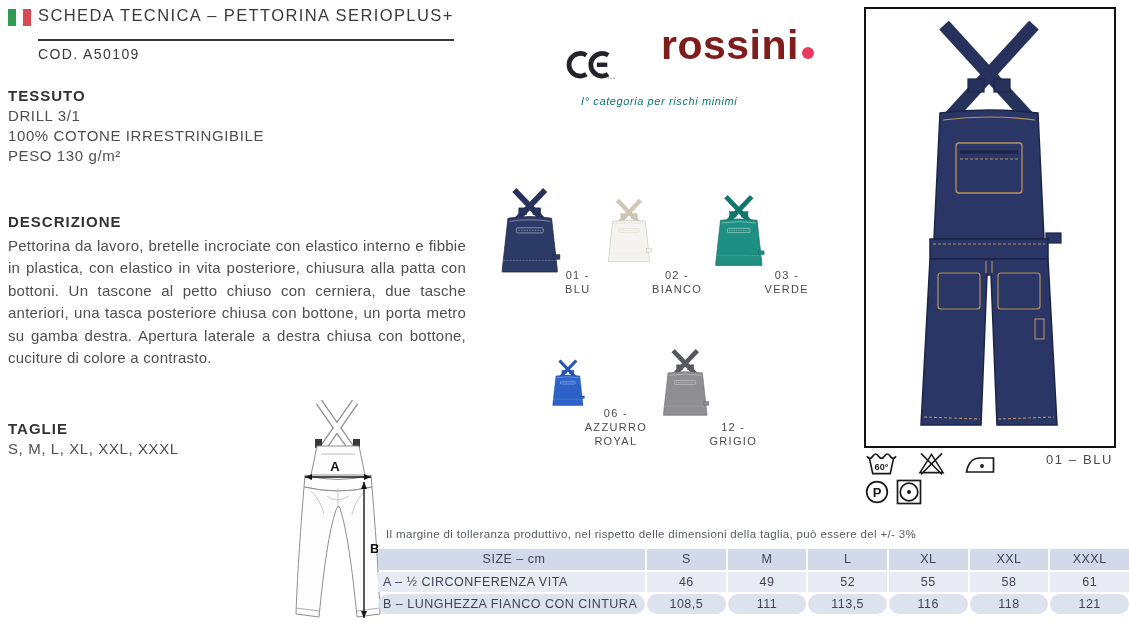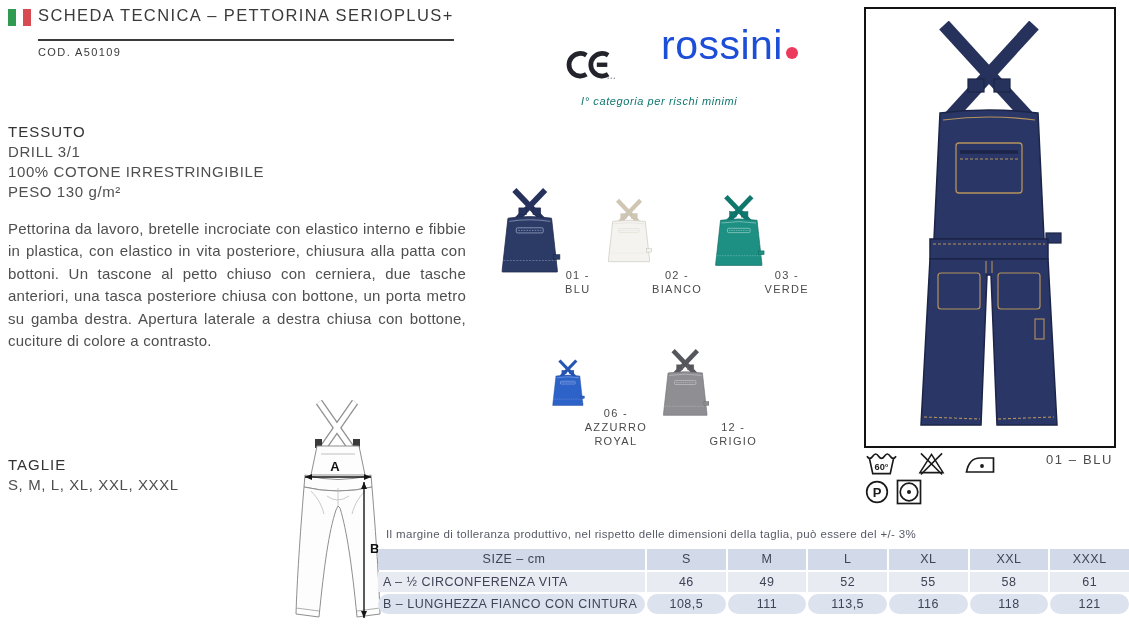--- a/index.html
+++ b/index.html
@@ -11,39 +11,39 @@
   
   .flag { position:absolute; left:8px; top:9px; width:23px; height:17px; display:flex; }
   .flag .green { flex:1; background:#2f9a50; }
   .flag .white { flex:0 0 7px; background:#ffffff; }
   .flag .red   { flex:1; background:#d84b52; }
   .title-block { position:absolute; left:38px; top:6px; }
   .doc-title {
     display:inline-block; font-size:16.5px; letter-spacing:1.4px; color:#3a3a3a;
     border-bottom:2px solid #3a3a3a; padding-bottom:14px; font-weight:400;
   }
-  .doc-code { font-size:11px; letter-spacing:1.4px; color:#3a3a3a; margin-top:5px; }
-  
-  .sec-head { font-size:15px; letter-spacing:1px; color:#333; font-weight:400;margin-top:36px; }
+  .doc-code { font-size:14px; letter-spacing:1.4px; color:#3a3a3a; margin-top:5px; }
+  
+  .sec-head { font-size:15px; letter-spacing:1px; color:#333; font-weight:700; }
   .sec-line { font-size:15px; letter-spacing:0.6px; color:#4f4f4f; line-height:20px; }
   .sec-tessuto { position:absolute; left:8px; top:87px; }
   .sec-tessuto .sec-head { margin-bottom:2px; }
   .sec-descr { position:absolute; left:8px; top:213px; width:458px; }
   .descr-text {
     margin-top:5px; font-size:15px; line-height:22.4px; letter-spacing:0.25px;
     color:#4f4f4f; text-align:justify;
   }
   .sec-taglie { position:absolute; left:8px; top:420px; }
   .sec-taglie .sec-line { margin-top:2px; }
   
   .ce-mark { position:absolute; left:562px; top:49px; }
   .ce-cat { position:absolute; left:581px; top:95px; font-size:11px; letter-spacing:0.6px; color:#0f766e;font-style:italic; }
   
-  .brand { position:absolute; left:661px; top:22px; font-size:41px; font-weight:400;
-           color:#1d4ed8; letter-spacing:0.5px; }
+  .brand { position:absolute; left:661px; top:22px; font-size:41px; font-weight:700;
+           color:#7f1d1d; letter-spacing:0.5px; }
   .brand-dot { display:inline-block; width:12px; height:12px; border-radius:50%;
                background:#ec3a5e; margin-left:3px; }
   
   .swatch-row-1 { position:absolute; left:499px; top:166px; display:flex; gap:11px; }
   .swatch-row-2 { position:absolute; left:551px; top:318px; display:flex; gap:14px; }
   .swatch { width:96px; display:flex; flex-direction:row; align-items:flex-end;
             --bib:#ccc; --strap:#bbb; --outline:#999; --stitch:#eee; }
   .swatch svg { width:96px; height:130px; }
   .swatch-label { margin-top:3px; font-size:11px; letter-spacing:1.3px; color:#4a4a4a;
                   text-align:center; line-height:14px; }
@@ -88,20 +88,21 @@
   </div>
 
   <div class="sec-tessuto">
     <div class="sec-head">TESSUTO</div>
     <div class="sec-line">DRILL 3/1</div>
     <div class="sec-line">100% COTONE IRRESTRINGIBILE</div>
     <div class="sec-line">PESO 130 g/m²</div>
   </div>
 
   <div class="sec-descr">
+    <div class="sec-head">DESCRIZIONE</div>
     <div class="descr-text">Pettorina da lavoro, bretelle incrociate con elastico interno e fibbie in plastica, con elastico in vita posteriore, chiusura alla patta con bottoni. Un tascone al petto chiuso con cerniera, due tasche anteriori, una tasca posteriore chiusa con bottone, un porta metro su gamba destra. Apertura laterale a destra chiusa con bottone, cuciture di colore a contrasto.</div>
   </div>
 
   <div class="sec-taglie">
     <div class="sec-head">TAGLIE</div>
     <div class="sec-line">S, M, L, XL, XXL, XXXL</div>
   </div>
 
   <div class="ce-mark">
     <svg viewBox="0 0 62 40" width="54" height="35">

